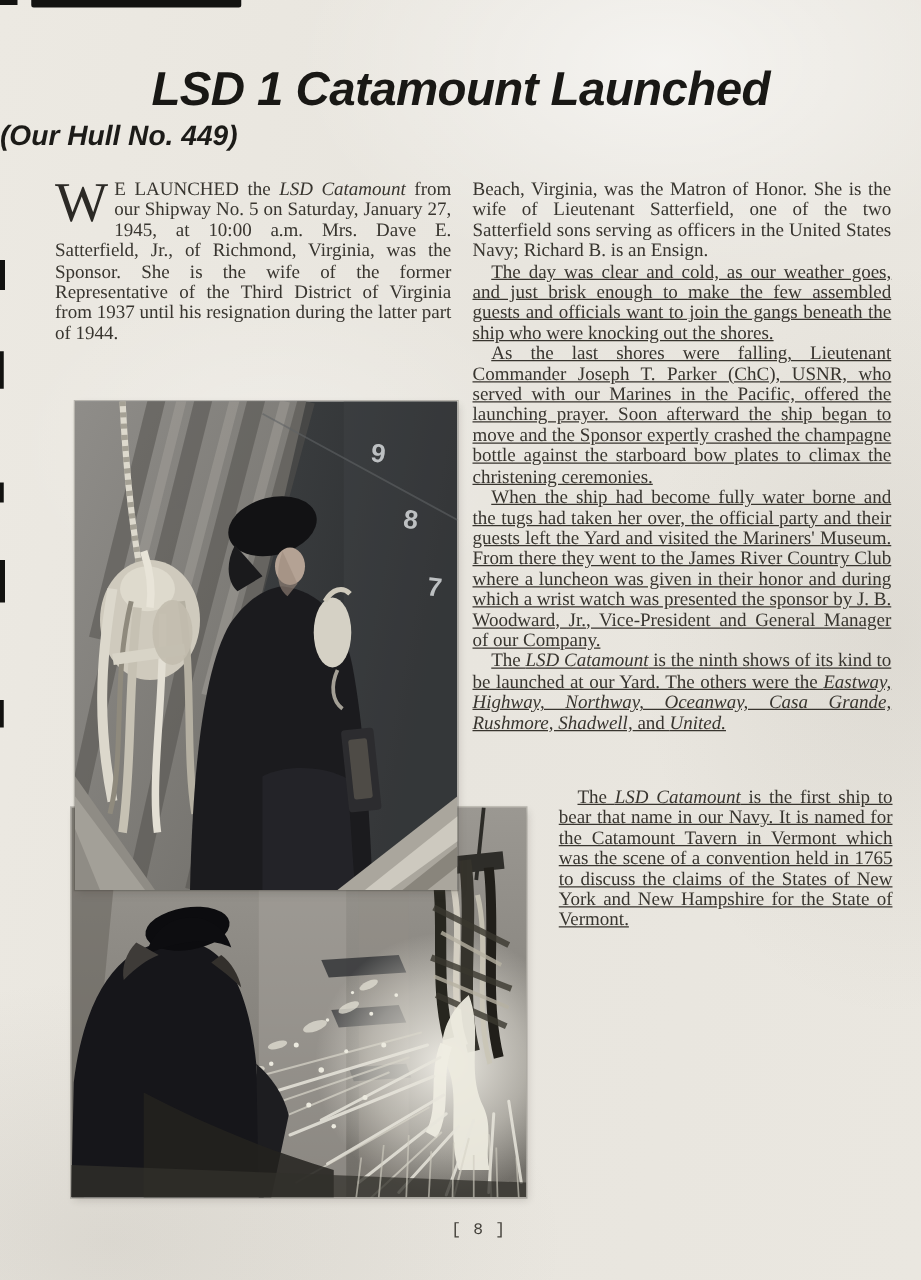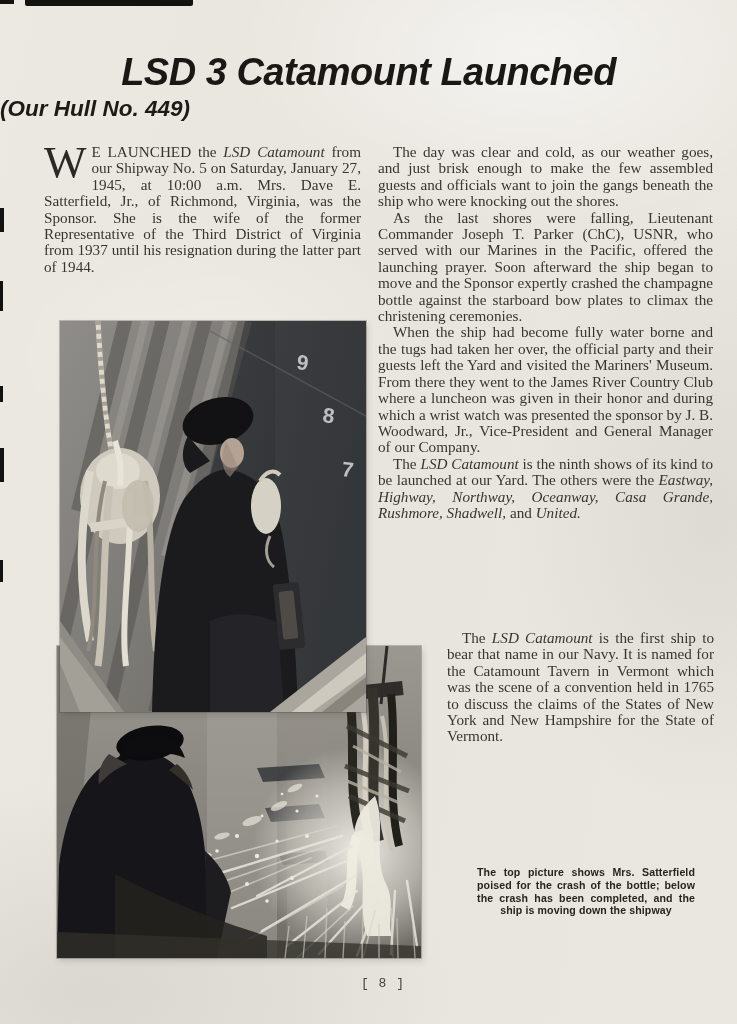--- a/index.html
+++ b/index.html
@@ -20,21 +20,21 @@
   .a6{left:0;top:448px;width:4px;height:34px;}
   .a7{left:0;top:560px;width:3px;height:22px;}
   .title{position:absolute;left:0;right:0;top:52px;margin:0;text-align:center;
     font-family:"Liberation Sans",sans-serif;font-style:italic;font-weight:700;
     font-size:38px;line-height:40px;letter-spacing:-.5px;color:#191815;}
   .subtitle{position:absolute;left:0;right:0;top:96px;margin:0;
     font-family:"Liberation Sans",sans-serif;font-style:italic;font-weight:700;
     font-size:22.5px;line-height:26px;color:#1c1b18;}
   .col{position:absolute;text-align:justify;font-size:15.2px;line-height:16.4px;color:#38352f;}
   .col p{margin:0;}
-  .ind{text-indent:15px;}
+  .ind{text-indent:15px;text-decoration:underline;}
   .left{left:44px;top:144px;width:317px;}
   .rightA{left:378px;top:144px;width:335px;}
   .rightB{left:447px;top:630px;width:267px;}
   .dropcap{float:left;font-size:45px;line-height:32px;padding:2px 5px 0 0;color:#2b2925;}
   .it{font-style:italic;}
   .sc{font-variant:small-caps;letter-spacing:.3px;}
   figure.photo{position:absolute;margin:0;box-shadow:0 0 0 1px rgba(70,66,58,.3),2px 3px 6px rgba(60,56,48,.18);}
   figure.photo svg{display:block;}
   .photo-top{left:60px;top:321px;z-index:2;}
   .photo-bottom{left:57px;top:646px;z-index:1;}
@@ -50,28 +50,29 @@
 <div class="page">
 
   <div class="artifact a1"></div>
   <div class="artifact a2"></div>
   <div class="artifact a3"></div>
   <div class="artifact a4"></div>
   <div class="artifact a5"></div>
   <div class="artifact a6"></div>
   <div class="artifact a7"></div>
 
-  <h1 class="title">LSD 3 Catamount Launched</h1>
+  <h1 class="title">LSD 1 Catamount Launched</h1>
   <h2 class="subtitle">(Our Hull No. 449)</h2>
 
   <div class="col left">
     <p class="bp"><span class="dropcap">W</span><span><span>E LAUNCHED the </span><span class="it">LSD Catamount</span><span> from our Shipway No. 5 on Saturday, January 27, 1945, at 10:00 a.m.  Mrs. Dave E. Satterfield, Jr., of Richmond, Virginia, was the Sponsor.  She is the wife of the former Representative of the Third District of Virginia from 1937 until his resignation during the latter part of 1944.</span></span></p>
   </div>
 
   <div class="col rightA">
+    <p class="bp"><span>Beach, Virginia, was the Matron of Honor.  She is the wife of Lieutenant Satterfield, one of the two Satterfield sons serving as officers in the United States Navy; Richard B. is an Ensign.</span></p>
     <p class="bp ind"><span>The day was clear and cold, as our weather goes, and just brisk enough to make the few assembled guests and officials want to join the gangs beneath the ship who were knocking out the shores.</span></p>
     <p class="bp ind"><span>As the last shores were falling, Lieutenant Commander Joseph T. Parker (ChC), USNR, who served with our Marines in the Pacific, offered the launching prayer.  Soon afterward the ship began to move and the Sponsor expertly crashed the champagne bottle against the starboard bow plates to climax the christening ceremonies.</span></p>
     <p class="bp ind"><span>When the ship had become fully water borne and the tugs had taken her over, the official party and their guests left the Yard and visited the Mariners' Museum.  From there they went to the James River Country Club where a luncheon was given in their honor and during which a wrist watch was presented the sponsor by J. B. Woodward, Jr., Vice-President and General Manager of our Company.</span></p>
     <p class="bp ind"><span>The </span><span class="it">LSD Catamount</span><span> is the ninth shows of its kind to be launched at our Yard.  The others were the </span><span class="it">Eastway, Highway, Northway, Oceanway, Casa Grande, Rushmore, Shadwell,</span><span> and </span><span class="it">United.</span></p>
   </div>
 
   <div class="col rightB">
     <p class="bp ind"><span>The </span><span class="it">LSD Catamount</span><span> is the first ship to bear that name in our Navy.  It is named for the Catamount Tavern in Vermont which was the scene of a convention held in 1765 to discuss the claims of the States of New York and New Hampshire for the State of Vermont.</span></p>
   </div>
 
@@ -253,16 +254,15 @@
         </g>
         <path d="M0,300 L64,391 L0,391 Z" fill="#8f8c85"></path>
         <path d="M0,316 L56,391 L20,391 L0,342 Z" fill="#a7a39b" opacity=".85"></path>
         <path d="M210,391 L306,316 L306,391 Z" fill="#aaa69d"></path>
         <path d="M232,391 L306,332 L306,352 L252,391 Z" fill="#cdc9bf"></path>
         <path d="M262,391 L306,356 L306,372 L282,391 Z" fill="#89857c"></path>
       </g>
     </svg>
   </figure>
 
-  <div class="caption">The top picture shows Mrs. Satterfield poised for the crash of the bottle; below the crash has been completed, and the ship is moving down the shipway</div>
   <div class="pageno">[ 8 ]</div>
 
 </div>
 
 </body></html>

